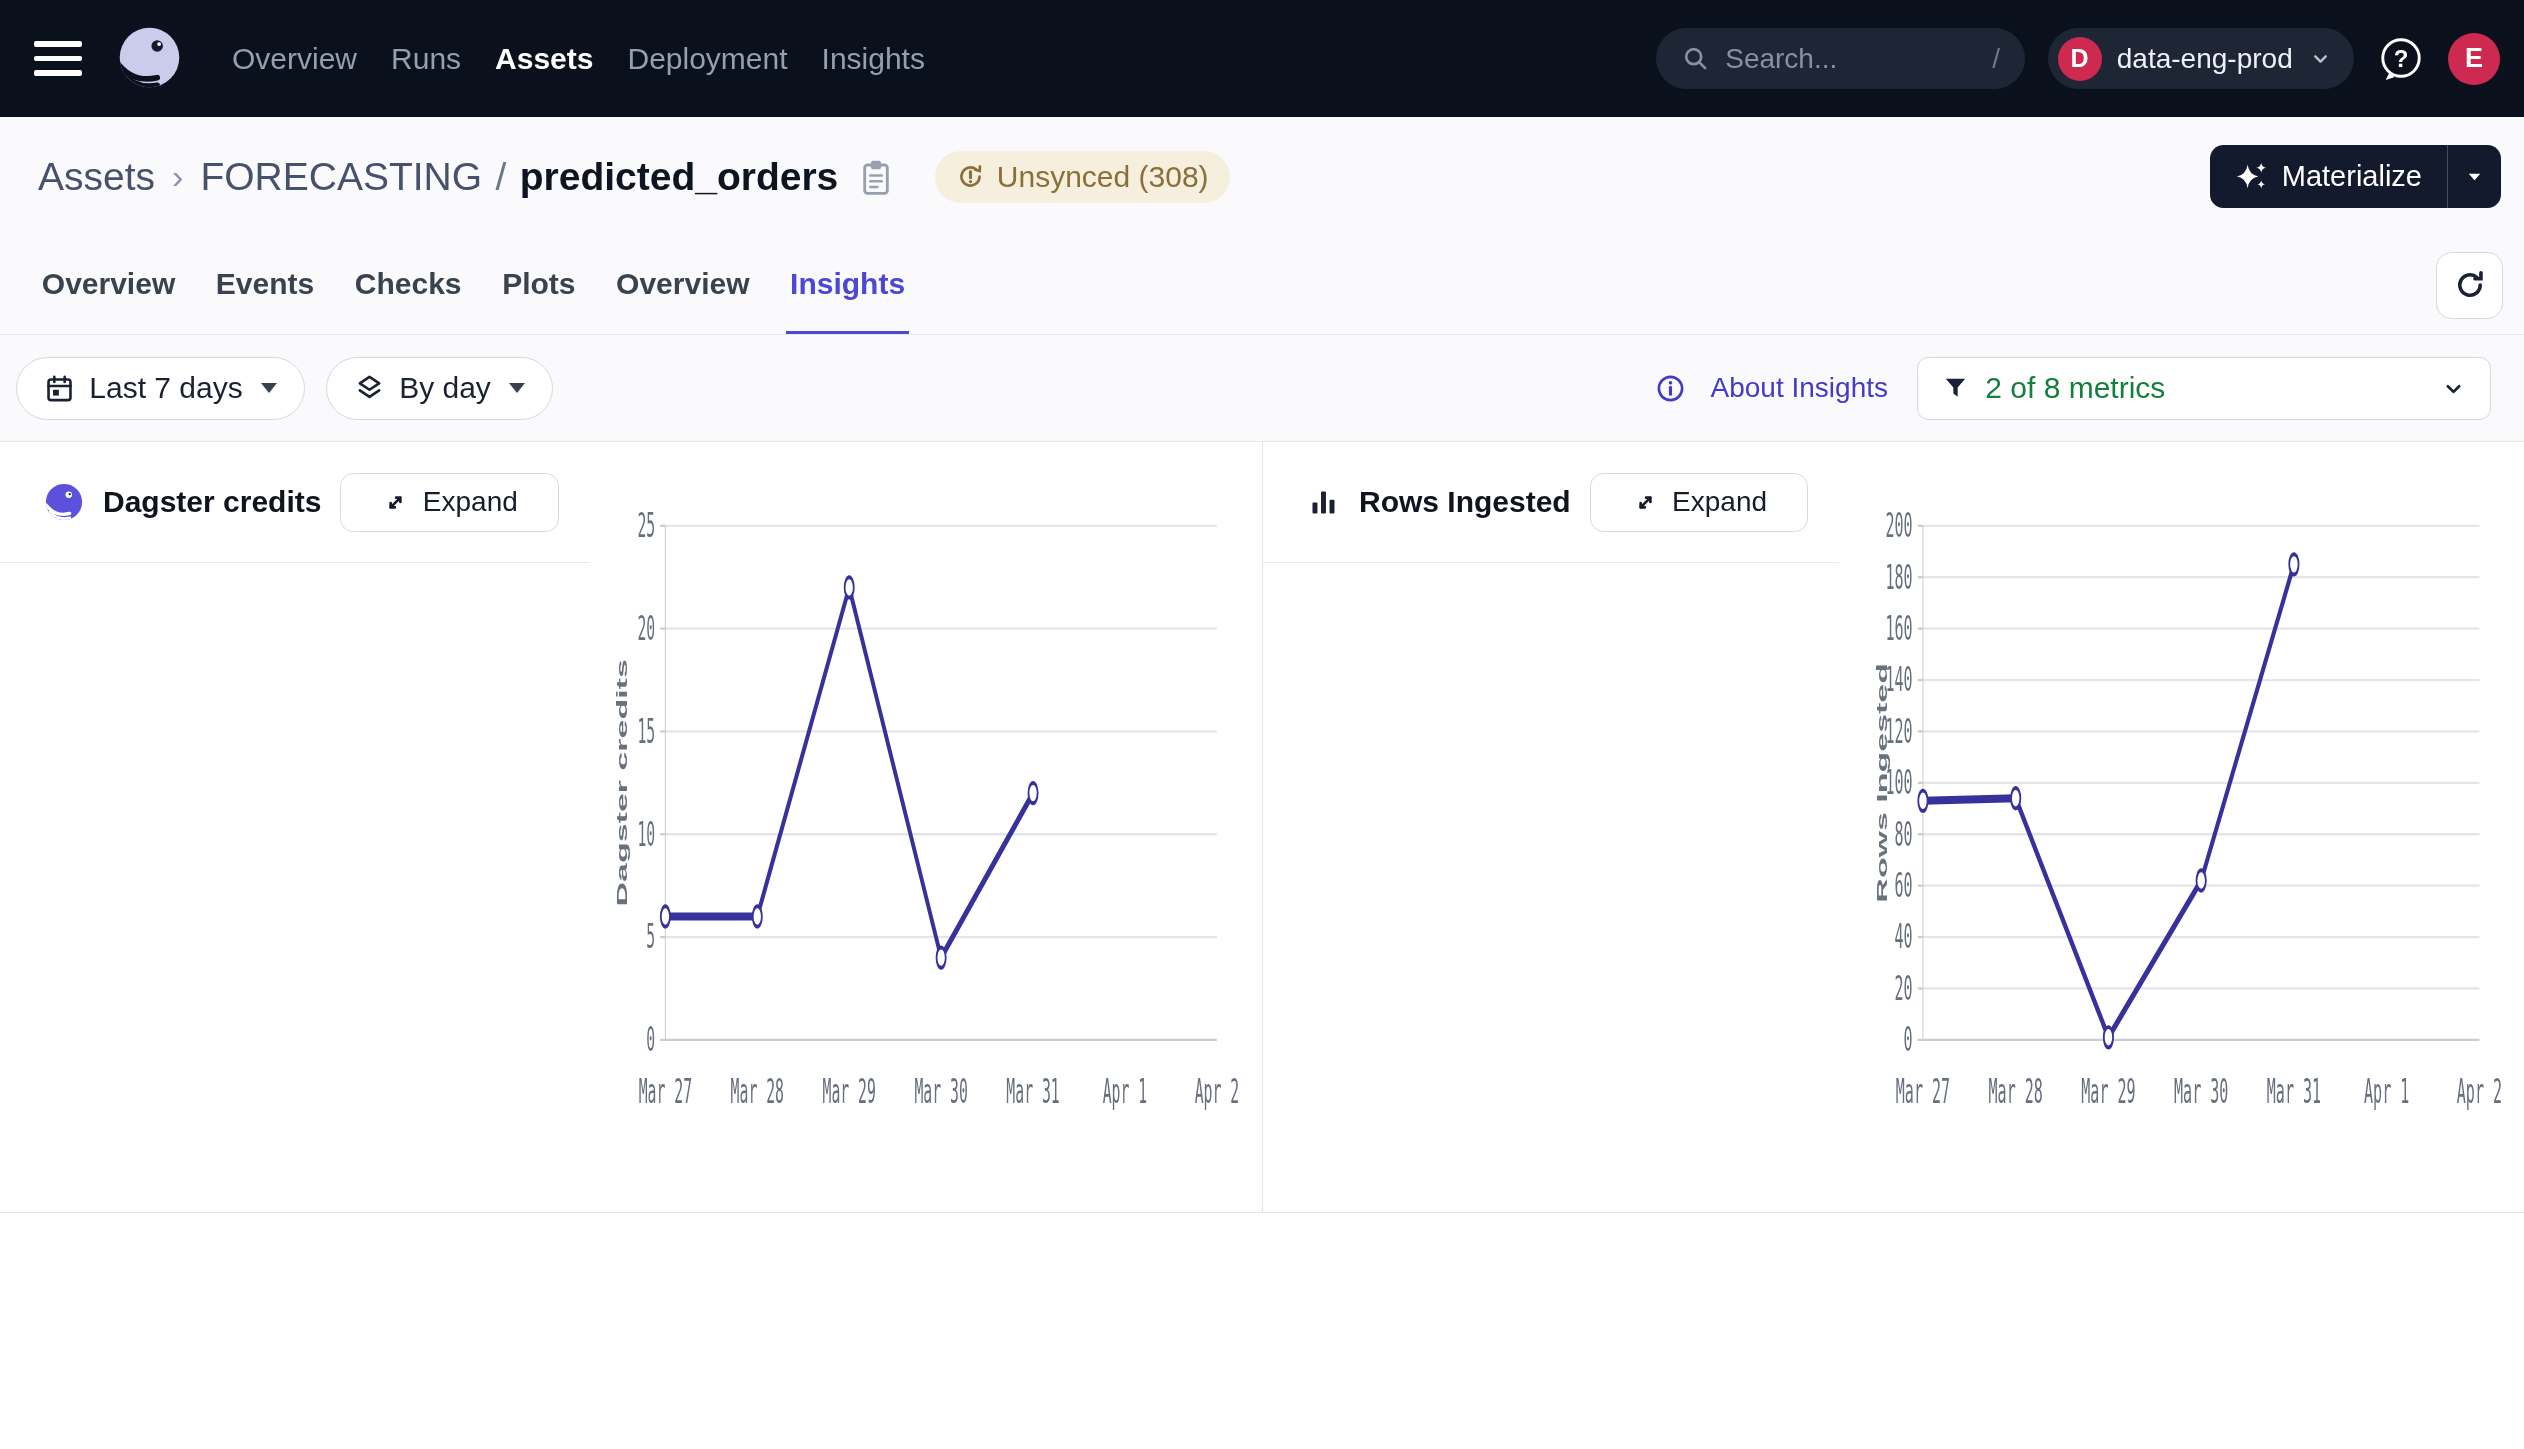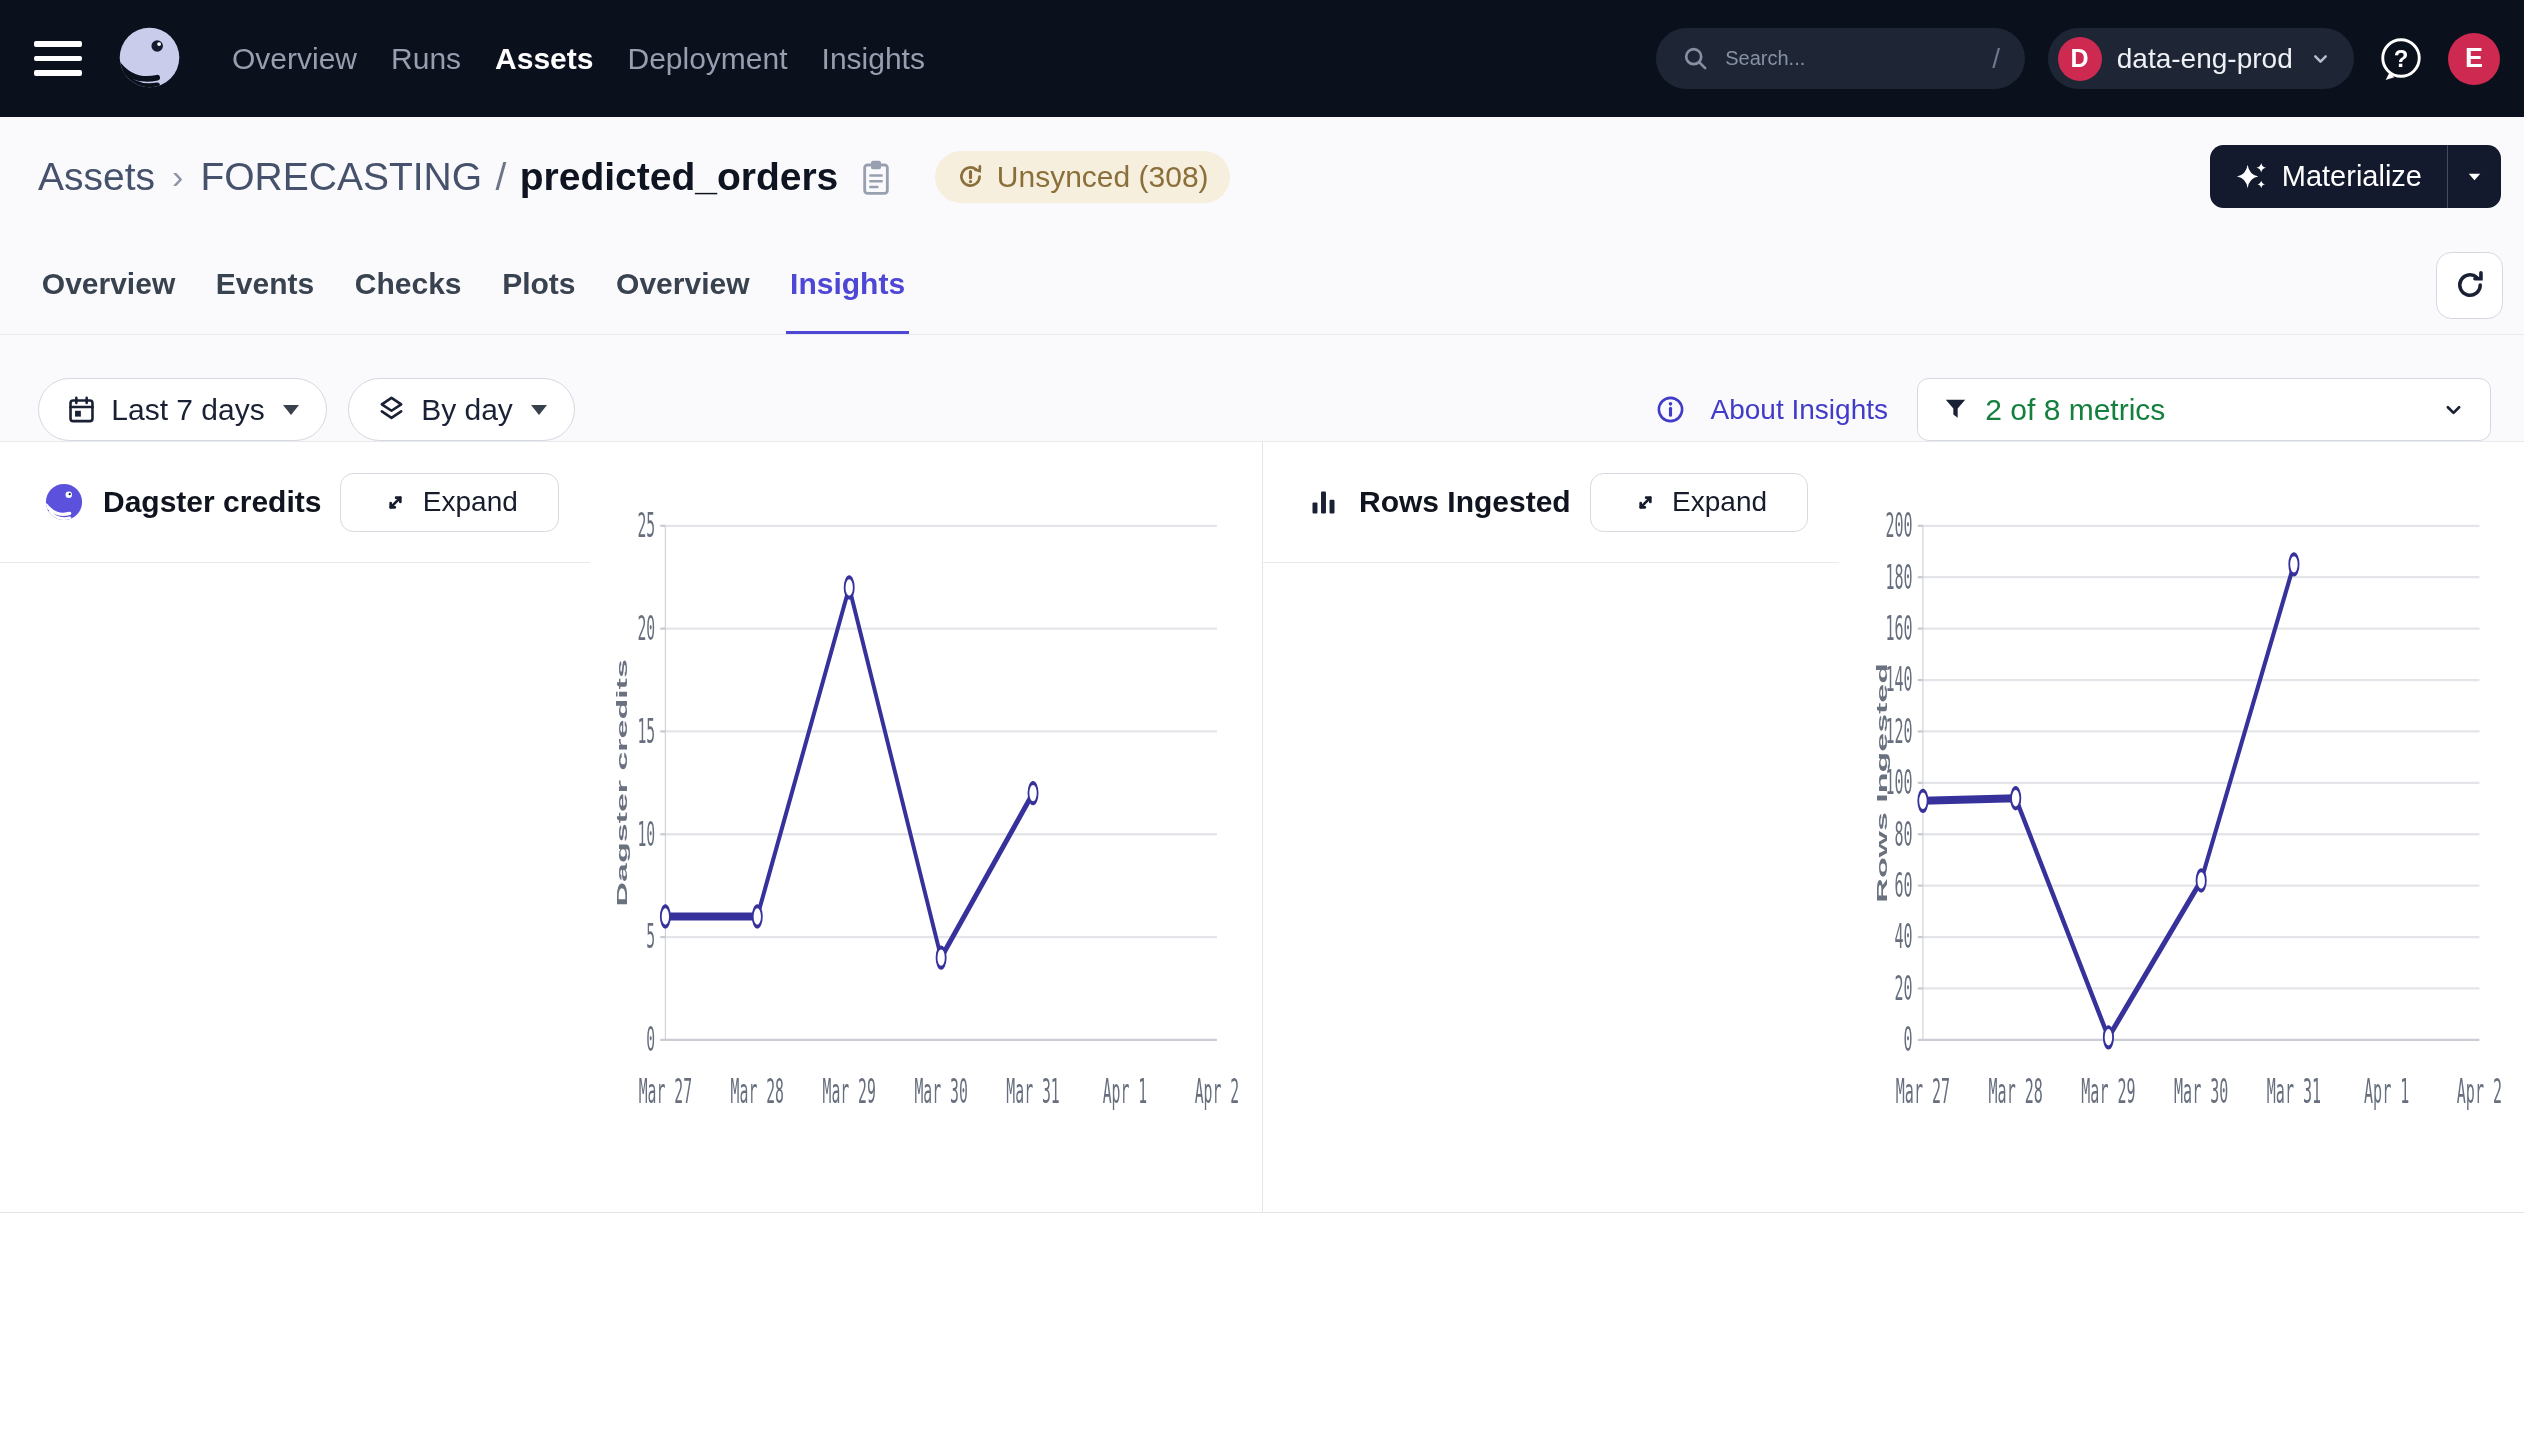--- a/index.html
+++ b/index.html
@@ -8,21 +8,21 @@
   
   .navbar { height:117px; background:#0B101D; display:flex; align-items:center; padding-left:34px; }
   .hamburger { width:52px; height:44px; display:flex; flex-direction:column; justify-content:center; gap:8.6px; background:none; border:none; cursor:pointer; }
   .hamburger span { display:block; width:48px; height:5.7px; background:#ffffff; border-radius:1.9px; }
   .nav-logo { margin-left:27px; width:73px; height:73px; display:flex; align-items:center; justify-content:center; }
   .nav-links { display:flex; align-items:center; gap:34px; margin-left:46px; list-style:none; }
   .nav-links li { font-size:30px; color:#979EAF; cursor:pointer; }
   .nav-links li.active { color:#ffffff; font-weight:bold; }
   .nav-right { margin-left:auto; margin-right:25px; display:flex; align-items:center; gap:23px; }
   .search-pill { width:369px; height:61px; border-radius:31px; background:#1E2636; display:flex; align-items:center; padding:0 25px; gap:15.3px; cursor:text; }
-  .search-pill .ph { font-size:20px; color:#8791A3; flex:1; }
+  .search-pill .ph { font-size:28px; color:#8791A3; flex:1; }
   .search-pill .slash { font-size:28px; color:#6E7890; }
   .org-pill { height:61px; border-radius:31px; background:#1E2636; display:flex; align-items:center; padding:0 21px 0 9.6px; gap:15.3px; cursor:pointer; }
   .org-circle { width:44px; height:44px; border-radius:50%; background:#CE2950; color:#fff; font-size:25px; font-weight:bold; display:flex; align-items:center; justify-content:center; }
   .org-name { font-size:28px; color:#EEF0F5; }
   .help-btn { background:none; border:none; cursor:pointer; display:flex; }
   .avatar { width:52px; height:52px; border-radius:50%; background:#CE2950; color:#fff; font-size:27px; font-weight:bold; display:flex; align-items:center; justify-content:center; cursor:pointer; }
 
   
   .upper { background:#FAFAFC; }
   .crumb-row { height:119px; display:flex; align-items:center; padding:0 24px 0 38px; }
@@ -37,21 +37,21 @@
   .materialize .main { display:flex; align-items:center; gap:13.4px; padding:0 25px; color:#fff; font-size:29px; border:none; background:none; cursor:pointer; }
   .materialize .caret { width:54px; display:flex; align-items:center; justify-content:center; border:none; background:none; border-left:1px solid rgba(255,255,255,.22); cursor:pointer; }
 
   
   .tabs-row { height:99px; display:flex; align-items:stretch; padding:0 22px 0 38px; border-bottom:1px solid #E8EAEE; }
   .tab { display:flex; align-items:center; font-size:30px; font-weight:bold; color:#39424F; padding:0 3.8px; margin-right:33px; cursor:pointer; border-bottom:3.8px solid transparent; }
   .tab.active { color:#4E46D4; border-bottom-color:#4E46D4; }
   .refresh-btn { margin-left:auto; align-self:center; width:67px; height:67px; border-radius:15.3px; border:1.9px solid #D5D8DF; background:#fff; display:flex; align-items:center; justify-content:center; cursor:pointer; }
 
   
-  .filter-row { height:107px; display:flex; align-items:flex-end; padding:0 34px 0 38px; border-bottom:1px solid #E8EAEE; gap:21px; }
+  .filter-row { height:107px; display:flex; align-items:center; padding:0 34px 0 16px; border-bottom:1px solid #E8EAEE; gap:21px; }
   .pill-btn { height:63px; border-radius:32px; border:1.9px solid #D4D8DF; background:#fff; display:flex; align-items:center; gap:14.3px; padding:0 27px; font-size:30px; color:#1A2134; cursor:pointer; }
   .pill-btn .tri { width:0; height:0; border-left:8.6px solid transparent; border-right:8.6px solid transparent; border-top:10.5px solid #39414F; margin-left:3.8px; }
   .filter-right { margin-left:auto; display:flex; align-items:center; gap:29px; }
   .about-link { display:flex; align-items:center; gap:25px; font-size:28px; color:#413BC8; background:none; border:none; cursor:pointer; }
   .metrics-select { width:574px; height:63px; border-radius:11.5px; border:1.9px solid #D4D8DF; background:#fff; display:flex; align-items:center; gap:15.3px; padding:0 23px; font-size:30px; color:#15803d; cursor:pointer; }
   .metrics-select .lbl { flex:1; text-align:left; }
 
   
   .charts { display:flex; height:771px; background:#fff; border-bottom:1px solid #E3E5E9; }
   .panel { width:1262px; display:flex; flex-direction:row; }

